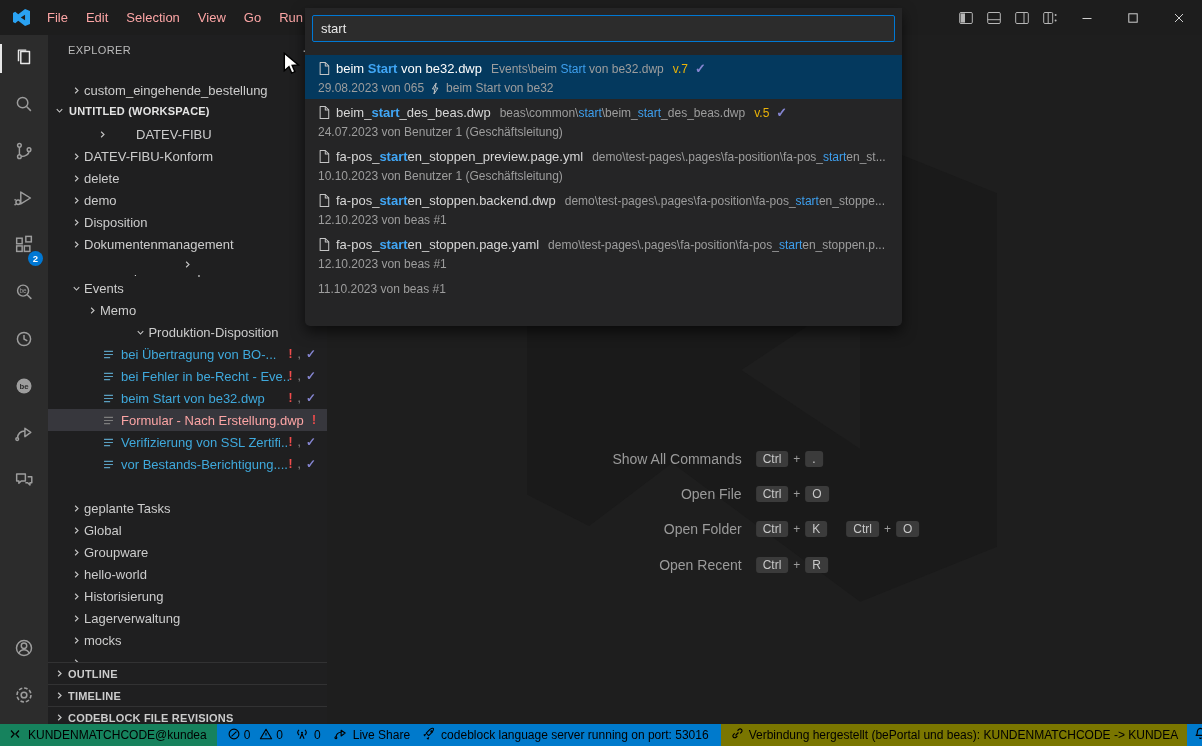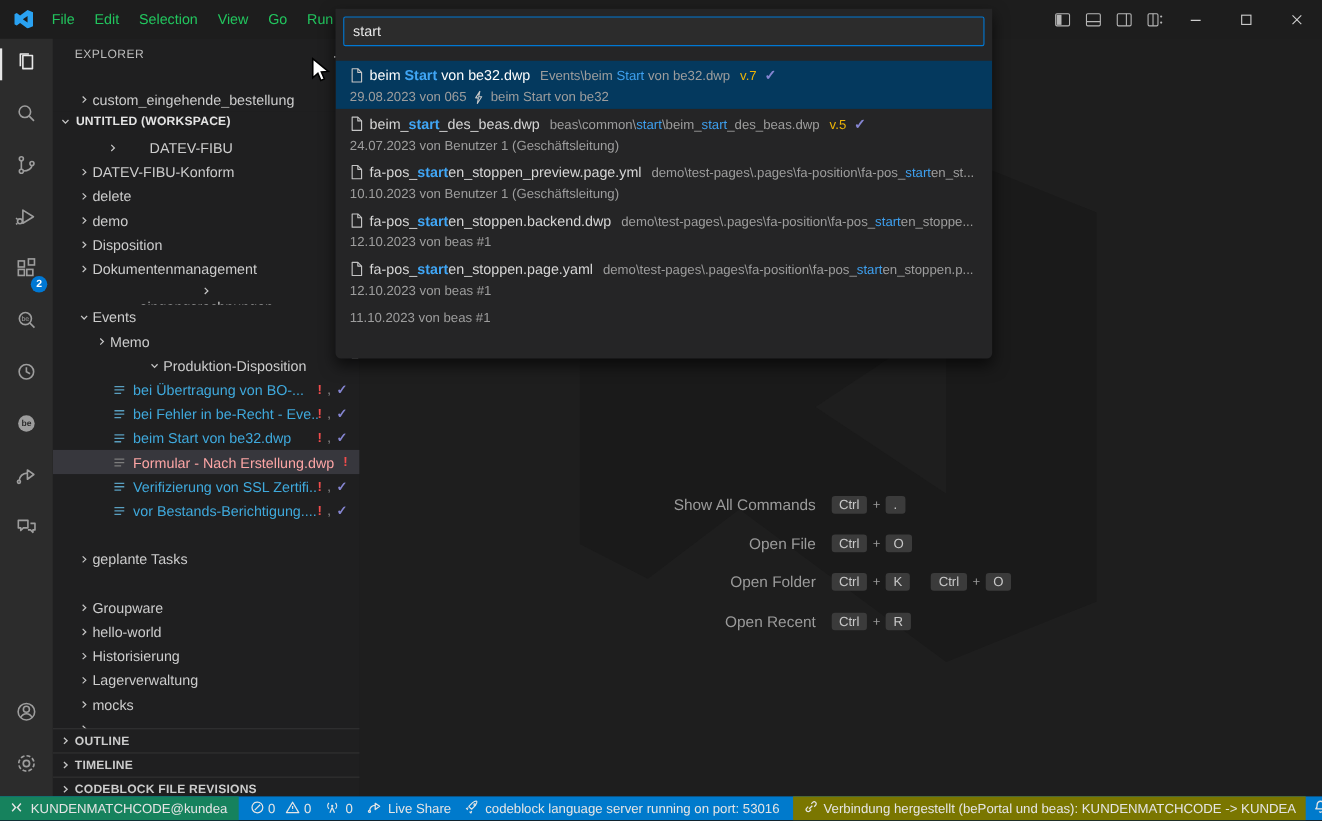--- a/index.html
+++ b/index.html
@@ -3,21 +3,21 @@
 <meta charset="utf-8">
 <style>
   html,body{margin:0;padding:0;background:#111;}
   body{width:1202px;height:746px;overflow:hidden;font-family:"Liberation Sans",sans-serif;}
   #app{position:relative;width:1202px;height:746px;background:#1e1e1e;overflow:hidden;}
 
   
   .titlebar{position:absolute;left:0;top:0;width:100%;height:35px;background:#1d1d1d;display:flex;align-items:center;z-index:5;}
   .logo{margin:0 8px 0 13px;display:flex;align-items:center;}
   .menubar{display:flex;}
-  .menu-item{color:#22c55e;font-size:13px;padding:0 9px;line-height:35px;cursor:default;}
+  .menu-item{color:#fca5a5;font-size:13px;padding:0 9px;line-height:35px;cursor:default;}
   .tb-right{position:absolute;right:0;top:0;height:35px;display:flex;align-items:center;}
   .lay-ico{width:28px;height:35px;display:flex;align-items:center;justify-content:center;color:#b6b6b6;}
   .win-btn{width:46px;height:35px;display:flex;align-items:center;justify-content:center;color:#cfcfcf;}
 
   
   .activitybar{position:absolute;left:0;top:35px;width:48px;height:689px;background:#2c2c2c;z-index:3;display:flex;flex-direction:column;}
   .ab-item{position:relative;width:48px;height:47px;display:flex;align-items:center;justify-content:center;color:#9d9d9d;}
   .ab-item.active{color:#e8e8e8;}
   .ab-item.active::before{content:'';position:absolute;left:0;top:9px;bottom:9px;width:2px;background:#e7e7e7;}
   .ab-badge{position:absolute;right:5px;bottom:4px;min-width:15px;height:15px;border-radius:50%;background:#0078d4;color:#fff;font-size:9.5px;font-weight:700;display:flex;align-items:center;justify-content:center;}
@@ -71,21 +71,21 @@
   .qsel .qname{color:#fdfdfd;}
   .match{color:#40a6f5;font-weight:700;}
   .qpath{margin-left:9px;font-size:12px;color:#9d9d9d;}
   .qpath .match{font-weight:400;color:#3ea0ef;}
   .qver{margin-left:9px;font-size:12px;color:#eab308;}
   .qcheck{margin-left:7px;color:#8585d1;font-size:13px;font-weight:700;}
   .l2{display:flex;align-items:center;height:18px;margin-top:1px;font-size:12px;color:#9d9d9d;white-space:nowrap;overflow:hidden;}
   .l2 .bolt{margin:0 6px;display:flex;color:#c8c8c8;}
 
   
-  .statusbar{position:absolute;left:0;bottom:0;width:100%;height:22px;background:#007acc;display:flex;align-items:stretch;color:#e5e5e5;font-size:12px;z-index:6;white-space:nowrap;}
+  .statusbar{position:absolute;left:0;bottom:0;width:100%;height:22px;background:#007acc;display:flex;align-items:stretch;color:#000000;font-size:12px;z-index:6;white-space:nowrap;}
   .seg{display:flex;align-items:center;padding:0 6px;gap:5px;}
   .seg svg{flex:none;}
   .seg-green{background:#16825d;padding:0 10px 0 8px;gap:6px;}
   .seg-olive{background:#7a7600;margin-left:6px;padding:0 9px;}
   .spacer{flex:1;}
   .probgrp{display:flex;align-items:center;gap:3px;margin-left:4px;}
 
   .cursor{position:absolute;left:282px;top:52px;z-index:100;pointer-events:none;}
 </style>
 </head>
@@ -436,20 +436,29 @@
         </div>
         <div class="trow" style="top: 418px;">
           <span class="ind" style="width: 20px;"></span>
           <span class="chev">
             <svg width="11" height="11" viewBox="0 0 16 16" fill="none" stroke="currentColor" stroke-width="1.6">
               <path d="M6 4l4.2 4L6 12"></path>
             </svg>
           </span>
           <span class="tlabel">geplante Tasks</span>
         </div>
+        <div class="trow" style="top: 440px;">
+          <span class="ind" style="width: 20px;"></span>
+          <span class="chev">
+            <svg width="11" height="11" viewBox="0 0 16 16" fill="none" stroke="currentColor" stroke-width="1.6">
+              <path d="M6 4l4.2 4L6 12"></path>
+            </svg>
+          </span>
+          <span class="tlabel">Global</span>
+        </div>
         <div class="trow" style="top: 462px;">
           <span class="ind" style="width: 20px;"></span>
           <span class="chev">
             <svg width="11" height="11" viewBox="0 0 16 16" fill="none" stroke="currentColor" stroke-width="1.6">
               <path d="M6 4l4.2 4L6 12"></path>
             </svg>
           </span>
           <span class="tlabel">Groupware</span>
         </div>
         <div class="trow" style="top: 484px;">

